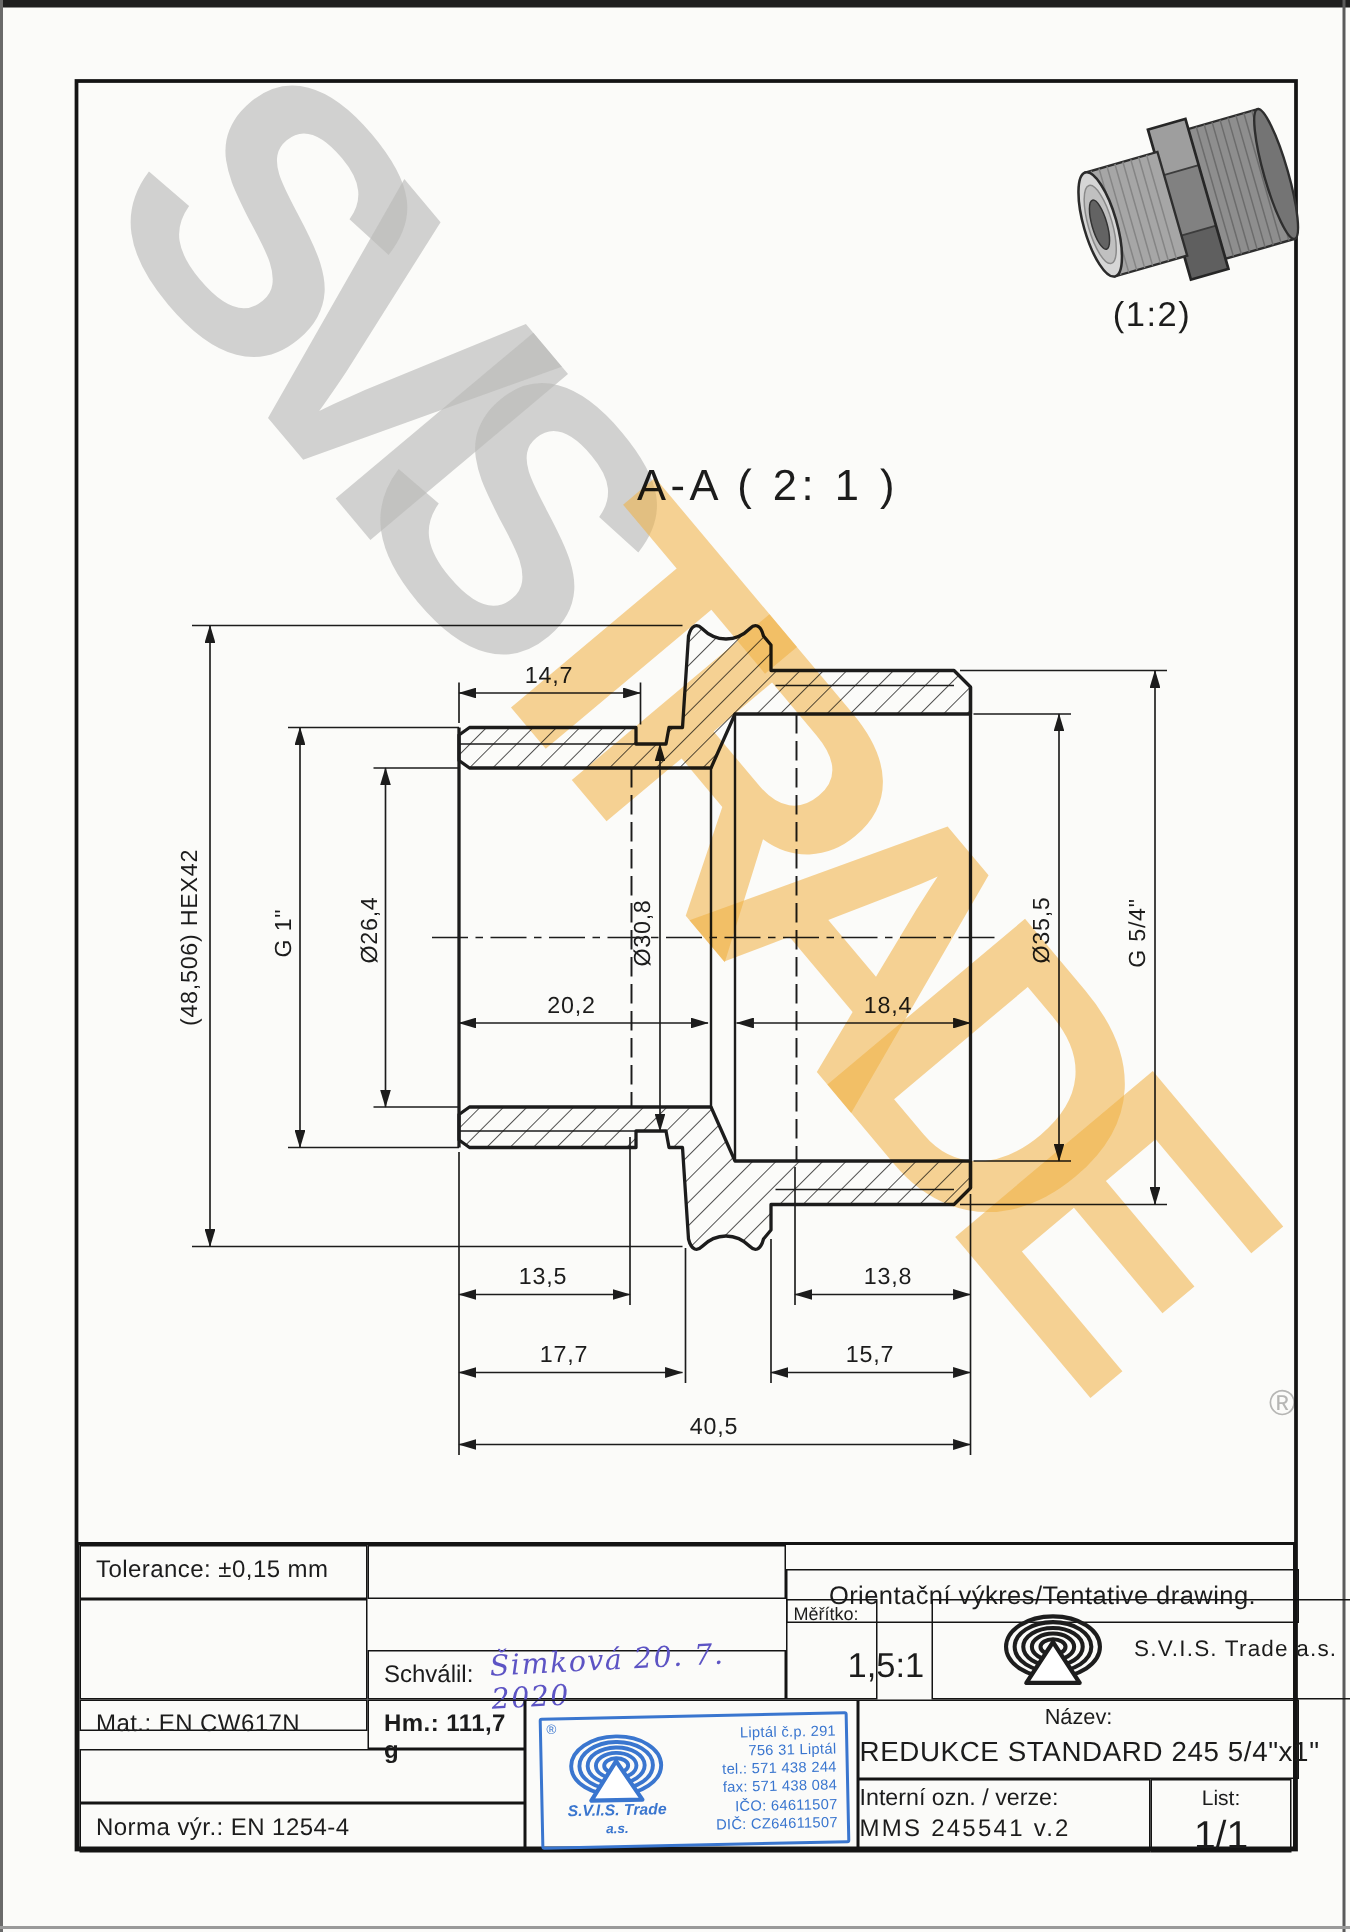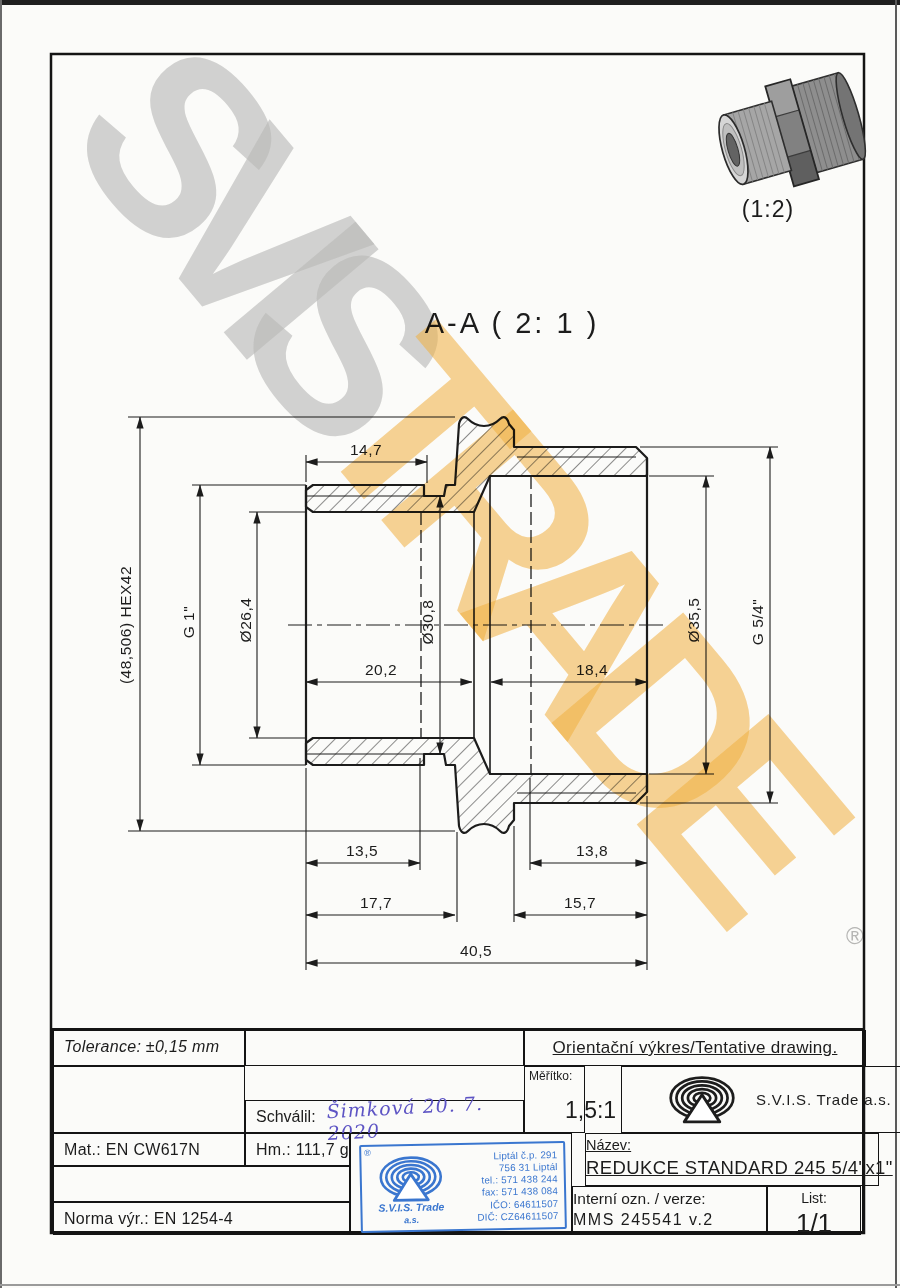--- a/index.html
+++ b/index.html
@@ -24,34 +24,34 @@
       mix-blend-mode:multiply;pointer-events:none;}
   .wm1{color:rgba(187,187,187,.62);}
   .wm2{color:rgba(244,178,66,.55);}
   #wm-reg{position:absolute;left:846px;top:922px;z-index:2;color:#b9b9b9;font-size:24px;
       mix-blend-mode:multiply;pointer-events:none;}
 
   
   #tb{position:absolute;left:51px;top:1028px;width:813px;height:205px;z-index:3;
       border:2.5px solid #141414;box-sizing:border-box;background:transparent;}
   .tb-cell{position:absolute;border:1.2px solid #141414;box-sizing:border-box;overflow:visible;}
-  .c-tol     {left:0;   top:0;   width:192px;height:36px;font-style:italic;}
+  .c-tol     {left:0;   top:0;   width:192px;height:36px;}
   .c-r1e     {left:192px;top:0;  width:279px;height:36px;}
-  .c-orient  {left:471px;top:0;  width:342px;height:36px;display:flex;align-items:center;justify-content:center;text-decoration:underline;}
+  .c-orient  {left:471px;top:16px;  width:342px;height:36px;display:flex;align-items:center;justify-content:center;}
   .c-r2e     {left:0;   top:36px;width:192px;height:67px;}
   .c-kreslil {left:192px;top:36px;width:279px;height:34px;}
   .c-schvalil{left:192px;top:70px;width:279px;height:33px;}
   .c-meritko {left:471px;top:36px;width:61px;height:67px;}
   .c-logo    {left:532px;top:36px;width:281px;height:67px;display:flex;align-items:center;margin-left:36px;}
-  .c-mat     {left:0;   top:103px;width:192px;height:33px;}
-  .c-hm      {left:192px;top:103px;width:105px;height:33px;}
+  .c-mat     {left:0;   top:103px;width:192px;height:21px;}
+  .c-hm      {left:192px;top:103px;width:105px;height:33px;font-weight:bold;}
   .c-r3e     {left:0;   top:136px;width:297px;height:36px;}
   .c-norma   {left:0;   top:172px;width:297px;height:33px;}
   .c-stamp   {left:297px;top:103px;width:222px;height:102px;}
-  .c-nazev   {left:532px;top:103px;width:294px;height:53px;text-decoration:underline;}
+  .c-nazev   {left:519px;top:103px;width:294px;height:53px;text-align:center;}
   .c-interni {left:519px;top:156px;width:195px;height:49px;}
   .c-list    {left:714px;top:156px;width:94px;height:49px;text-align:center;}
 
   .lbl{font-size:16px;letter-spacing:.3px;}
   .pad{padding:7px 0 0 10px;}
   .row-flex{display:flex;align-items:center;height:100%;padding-left:10px;box-sizing:border-box;}
   .fl-label{width:78px;font-size:16px;}
   .kres-val{font-size:20px;letter-spacing:.5px;}
   .sig{font-family:"DejaVu Serif","Liberation Serif",serif;font-style:italic;font-size:19px;
        color:#5d54c4;letter-spacing:1px;transform:rotate(-3deg);display:inline-block;}

